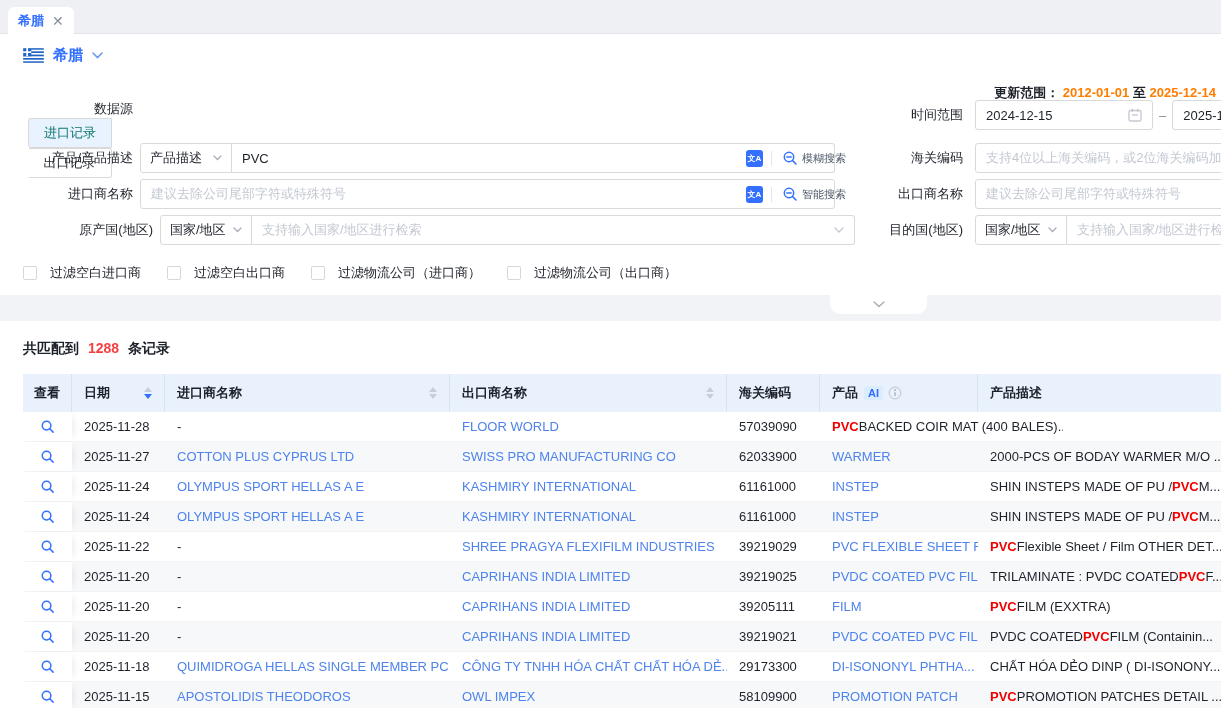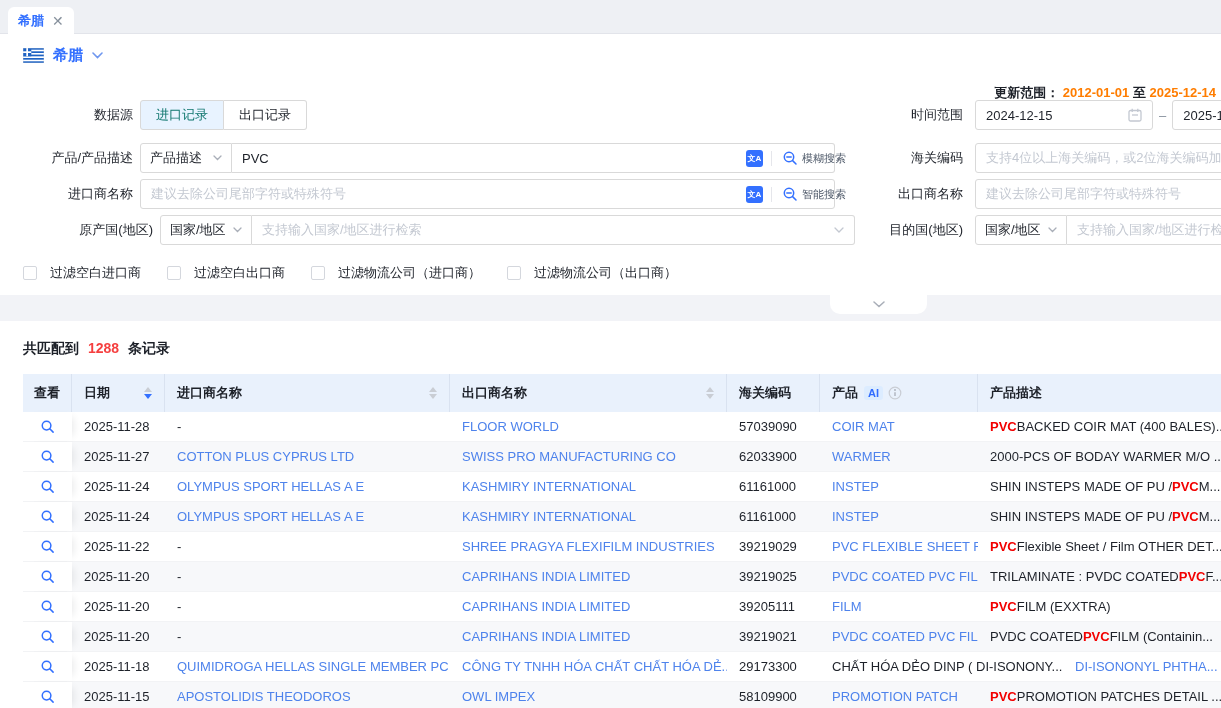--- a/index.html
+++ b/index.html
@@ -111,21 +111,21 @@
     </svg>
   </div>
 
   <div class="update">
     <span>更新范围：</span>
     <span class="orange">2012-01-01</span>
     <span>至</span>
     <span class="orange">2025-12-14</span>
   </div>
 
-  <div class="frow" style="top:100px; left:0;">
+  <div class="frow" style="top:100px; left:0;flex-direction:column;">
     <div class="flabel">数据源</div>
     <div class="seg first active">进口记录</div>
     <div class="seg last">出口记录</div>
   </div>
 
   <div class="frow" style="top:100px; left:880px;">
     <div class="flabel-r">时间范围</div>
     <div class="input" style="width:178px; justify-content:space-between;">
       <span>2024-12-15</span>
       <svg width="14" height="14" viewBox="0 0 14 14">
@@ -311,23 +311,20 @@
             </span>
           </div>
           <div class="td c1">2025-11-28</div>
           <div class="td c2">
             <span>-</span>
           </div>
           <div class="td c3">
             <span class="lk">FLOOR WORLD</span>
           </div>
           <div class="td c4">57039090</div>
-          <div class="td c5">
-            <span class="lk">COIR MAT</span>
-          </div>
           <div class="td c6">
             <span class="hl">PVC</span>
             <span class=""> BACKED COIR MAT (400 BALES)...</span>
           </div>
         </div>
         <div class="tr alt">
           <div class="td c0">
             <span class="viewbtn">
               <svg width="15" height="15" viewBox="0 0 16 16">
                 <circle cx="7" cy="7" r="4.6" fill="none" stroke="#3370ff" stroke-width="1.6"></circle>
@@ -514,26 +511,26 @@
             </span>
           </div>
           <div class="td c1">2025-11-18</div>
           <div class="td c2">
             <span class="lk">QUIMIDROGA HELLAS SINGLE MEMBER PC</span>
           </div>
           <div class="td c3">
             <span class="lk">CÔNG TY TNHH HÓA CHẤT CHẤT HÓA DẺ...</span>
           </div>
           <div class="td c4">29173300</div>
+          <div class="td c5">
+            <span class="lk">DI-ISONONYL PHTHA...</span>
+          </div>
           <div class="td c6">
             <span class="">CHẤT HÓA DẺO DINP ( DI-ISONONY...</span>
           </div>
-          <div class="td c5">
-            <span class="lk">DI-ISONONYL PHTHA...</span>
-          </div>
         </div>
         <div class="tr alt">
           <div class="td c0">
             <span class="viewbtn">
               <svg width="15" height="15" viewBox="0 0 16 16">
                 <circle cx="7" cy="7" r="4.6" fill="none" stroke="#3370ff" stroke-width="1.6"></circle>
                 <line x1="10.4" y1="10.4" x2="14" y2="14" stroke="#3370ff" stroke-width="1.6" stroke-linecap="round"></line>
               </svg>
             </span>
           </div>

